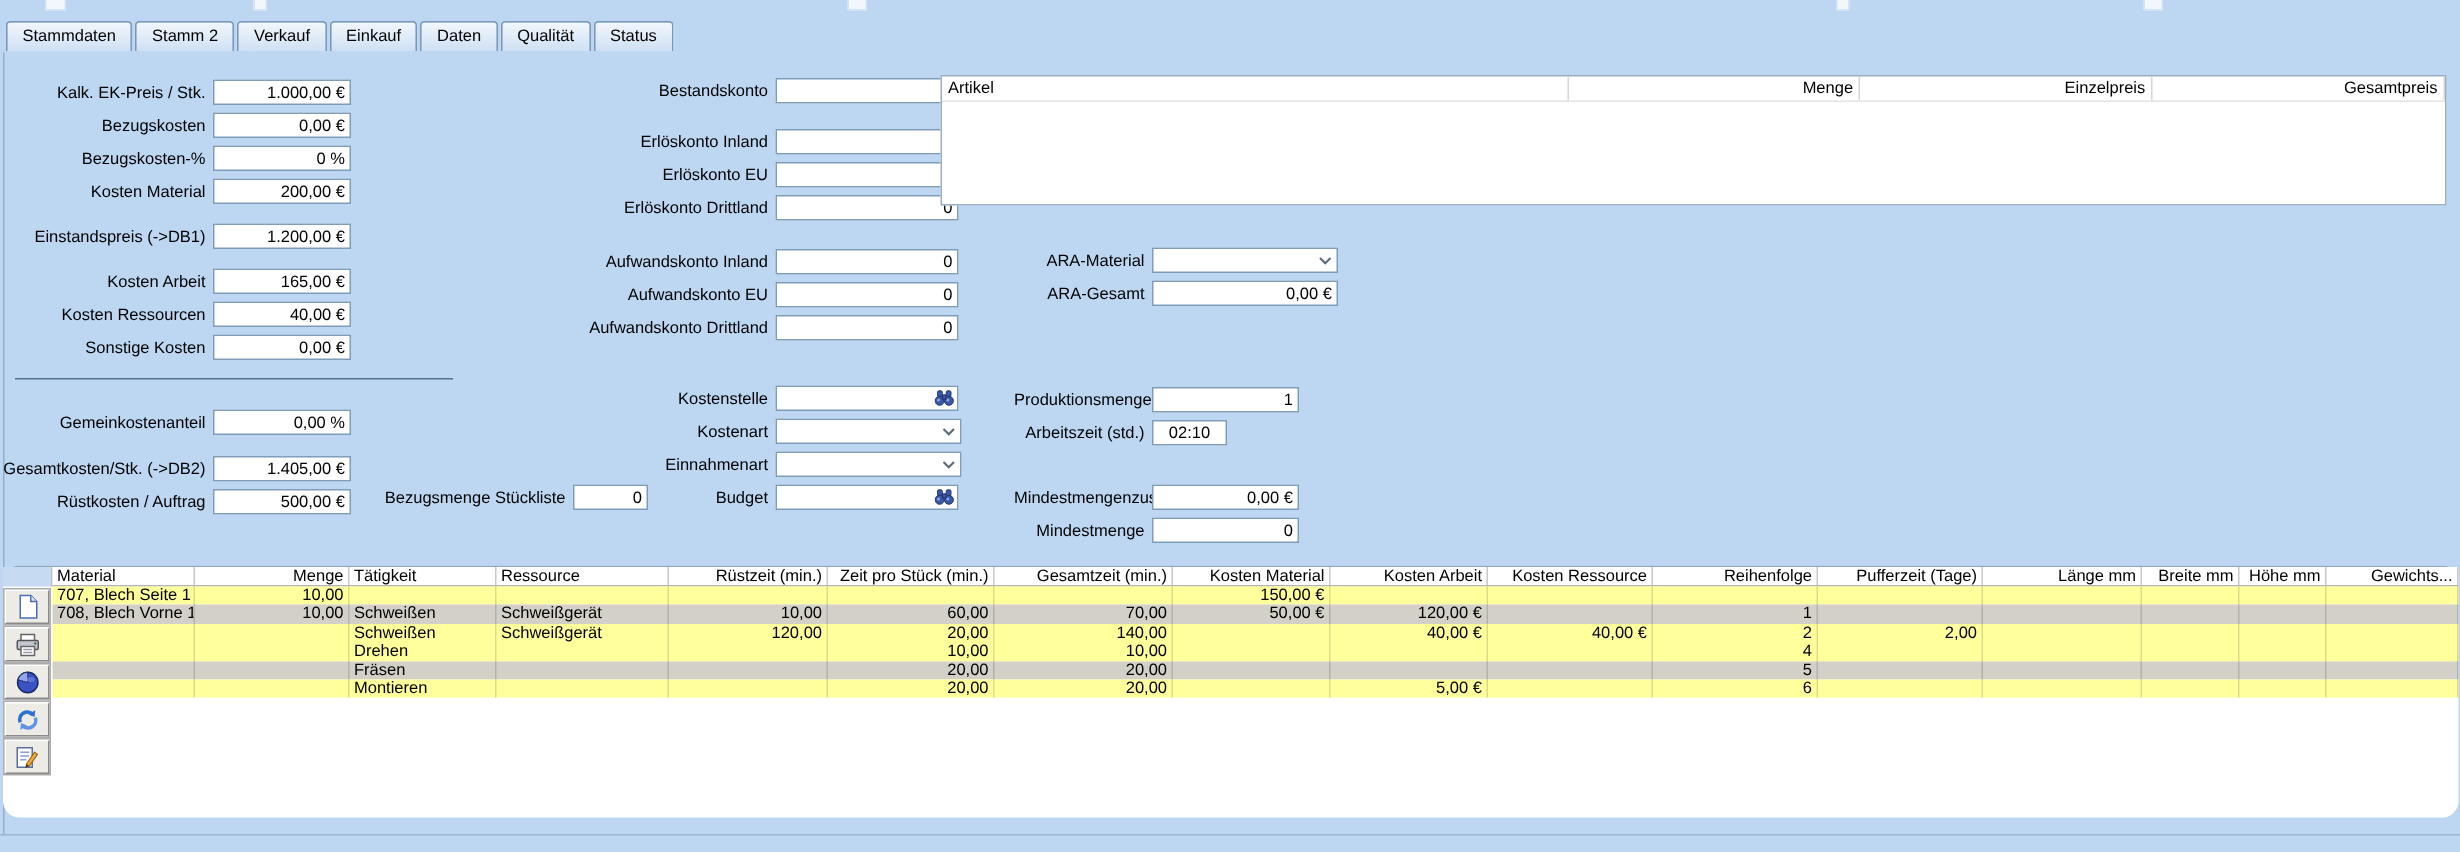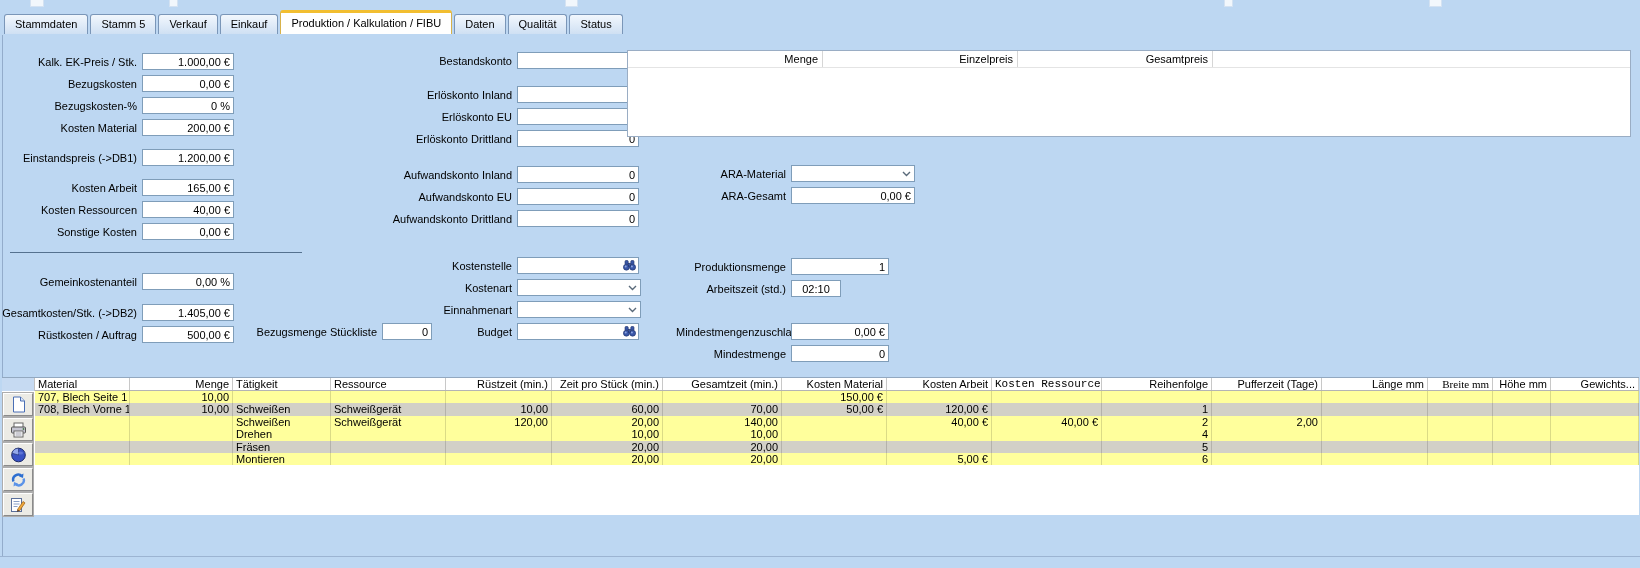--- a/index.html
+++ b/index.html
@@ -16,21 +16,21 @@
          white-space:nowrap; cursor:default; }
   .tab.active { height:24px; background:#ffffff; border:1px solid #d8b24a; border-top:3px solid #f2be30;
                 border-bottom:none; padding-top:4px; }
 
   
   .f { position:absolute; display:flex; align-items:center; height:17px; }
   .f .lb { text-align:right; padding-right:5px; white-space:nowrap; }
   .fl { left:0; }  .fl .lb { width:142px; }
   .fm { left:330px; } .fm .lb { width:187px; }
   .fb { left:253px; } .fb .lb { width:129px; }
-  .fr { left:640px; } .fr .lb { width:151px;padding-left:36px; }
+  .fr { left:640px; } .fr .lb { width:128px;padding-left:36px; }
   .inp { height:17px; border:1px solid #7f9db9; background:#fff; font:11px "Liberation Sans","DejaVu Sans",sans-serif; padding:0 3px; }
   .num { text-align:right; }
   .ctr { text-align:center; }
   .w92{width:92px} .w122{width:122px} .w124{width:124px} .w98{width:98px} .w50{width:50px}
 
   .combo { position:relative; height:17px; border:1px solid #7f9db9; background:#fff; }
   .combo .cval { position:absolute; left:3px; top:2px; }
   .combo svg { position:absolute; right:3px; top:5px; }
 
   .srch { position:relative; }
@@ -43,21 +43,21 @@
 
   .sectlabel { position:absolute; white-space:nowrap;margin-top:16px; }
 
   
   .set-area { position:absolute; left:627px; top:50px; width:1004px; height:87px; background:#fff; border:1px solid #9aadc4; }
   .set-head { display:flex; height:17px; border-bottom:1px solid #e4e4e4; }
   .shc { padding:2px 4px 0 4px; border-right:1px solid #d6d6d6; white-space:nowrap; overflow:hidden; }
   .shc.r { text-align:right; }
 
   
-  .sl-area { position:absolute; left:2px; top:377px; width:1637px; height:138px; background:#fff; border-top:1px solid #92a8c0; }
+  .sl-area { position:absolute; left:2px; top:377px; width:1637px; height:168px; background:#fff; border-top:1px solid #92a8c0;border-radius:11px; }
   .sl-gutter-head { position:absolute; left:0; top:0; width:33px; height:13px; background:#c6daf2; border-right:1px solid #c0c0c0; }
   .sl-head { position:absolute; left:33px; top:0; height:13px; display:flex; background:#fff; border-bottom:1px solid #b4b4b4; }
   .hc { font-size:11px; line-height:12px; padding:0 3px; border-right:1px solid #c8c8c8; white-space:nowrap; overflow:hidden; }
   .hc.r { text-align:right; }
   .sl-body { position:absolute; left:33px; top:13px; }
   .trow { display:flex; height:12.4px; }
   .trow.yel { background:#ffff9c; }
   .trow.gray { background:#d2d0c7; }
   .trow.sel { background:#000080; color:#fff; }
   .tc { font-size:11px; line-height:12px; padding:0 3px; border-right:1px solid rgba(0,0,0,0.14); white-space:nowrap; overflow:hidden; }
@@ -73,24 +73,23 @@
 <div>
   <div class="artifact" style="left:30px;width:14px"></div>
   <div class="artifact" style="left:169px;width:9px"></div>
   <div class="artifact" style="left:565px;width:13px"></div>
   <div class="artifact" style="left:1224px;width:9px"></div>
   <div class="artifact" style="left:1429px;width:13px"></div>
 </div>
 
 <div class="tabbar">
     <div class="tab">Stammdaten</div>
-    <div class="tab">Stamm 5</div>
+    <div class="tab">Stamm 2</div>
     <div class="tab">Verkauf</div>
     <div class="tab">Einkauf</div>
-    <div class="tab active">Produktion / Kalkulation / FIBU</div>
     <div class="tab">Daten</div>
     <div class="tab">Qualität</div>
     <div class="tab">Status</div>
   </div>
 <div class="win-left"></div>
 <div class="win-bottom"></div>
 
 <div class="f fl" style="top:53px">
   <span class="lb">Kalk. EK-Preis / Stk.</span>
   <input class="inp num w92" value="1.000,00 €" style="">
@@ -250,45 +249,46 @@
   <input class="inp num w98" value="0,00 €" style="">
 </div>
 <div class="f fr" style="top:345px">
   <span class="lb">Mindestmenge</span>
   <input class="inp num w98" value="0" style="">
 </div>
 
 <div class="sectlabel" style="left:627px;top:36px">Setliste</div>
 <div class="set-area">
   <div class="set-head">
+      <div class="shc" style="width: 418px;">Artikel</div>
       <div class="shc r" style="width: 195px;">Menge</div>
       <div class="shc r" style="width: 195px;">Einzelpreis</div>
       <div class="shc r" style="width: 195px;">Gesamtpreis</div>
     </div>
   <div></div>
 </div>
 
 <div class="sectlabel" style="left:17px;top:361px">Stückliste</div>
 <div class="sl-area">
   <div class="sl-gutter-head"></div>
   <div class="sl-head">
       <div class="hc" style="width: 95px;">Material</div>
       <div class="hc r" style="width: 103px;">Menge</div>
       <div class="hc" style="width: 98px;">Tätigkeit</div>
       <div class="hc" style="width: 115px;">Ressource</div>
       <div class="hc r" style="width: 106px;">Rüstzeit (min.)</div>
       <div class="hc r" style="width: 111px;">Zeit pro Stück (min.)</div>
       <div class="hc r" style="width: 119px;">Gesamtzeit (min.)</div>
       <div class="hc r" style="width: 105px;">Kosten Material</div>
       <div class="hc r" style="width: 105px;">Kosten Arbeit</div>
-      <div class="hc r" style="width: 110px; font-family: Liberation Mono, monospace;">Kosten Ressource</div>
+      <div class="hc r" style="width: 110px;">Kosten Ressource</div>
       <div class="hc r" style="width: 110px;">Reihenfolge</div>
       <div class="hc r" style="width: 110px;">Pufferzeit (Tage)</div>
       <div class="hc r" style="width: 106px;">Länge mm</div>
-      <div class="hc r" style="width: 65px; font-family: Liberation Serif, serif;">Breite mm</div>
+      <div class="hc r" style="width: 65px;">Breite mm</div>
       <div class="hc r" style="width: 58px;">Höhe mm</div>
       <div class="hc r" style="width: 88px;">Gewichts...</div>
     </div>
   <div class="sl-body">
       <div class="trow yel">
         <div class="tc" style="width: 95px;">707, Blech Seite 1</div>
         <div class="tc r" style="width: 103px;">10,00</div>
         <div class="tc" style="width: 98px;"></div>
         <div class="tc" style="width: 115px;"></div>
         <div class="tc r" style="width: 106px;"></div>

